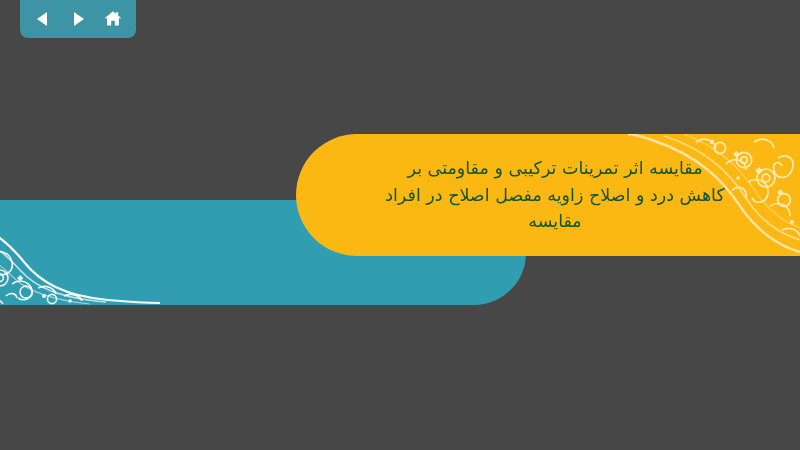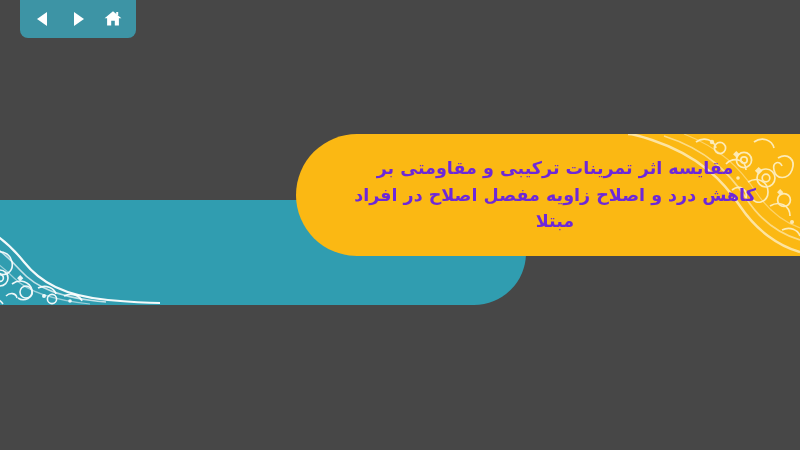--- a/index.html
+++ b/index.html
@@ -98,24 +98,24 @@
     z-index: 25;
     display: flex;
     flex-direction: column;
     align-items: center;
     justify-content: center;
     padding: 6px 26px 6px 40px;
     box-sizing: border-box;
     direction: rtl;
   }
   .title-line {
-    color: #6d28d9;
+    color: #14532d;
     font-family: "DejaVu Sans", sans-serif;
     font-size: 17.5px;
-    font-weight: 700;
+    font-weight: 400;
     line-height: 1.52;
     text-align: center;
     white-space: nowrap;
     letter-spacing: 0;
   }
 </style>
 </head>
 <body>
 
 <div class="slide-root">
@@ -206,18 +206,18 @@
         <rect x="150" y="56" width="4.4" height="4.4" transform="rotate(45 152.2 58.2)"></rect>
         <circle cx="84" cy="8" r="2.2"></circle>
         <circle cx="164" cy="88" r="2"></circle>
         <circle cx="110" cy="44" r="1.8"></circle>
       </g>
     </svg>
 
     <div class="title-block">
       <div class="title-line">مقایسه اثر تمرینات ترکیبی و مقاومتی بر</div>
       <div class="title-line">کاهش درد و اصلاح زاویه مفصل اصلاح در افراد</div>
-      <div class="title-line">مبتلا</div>
+      <div class="title-line">مقایسه</div>
     </div>
 
   </div>
 
 </div>
 
 </body></html>

